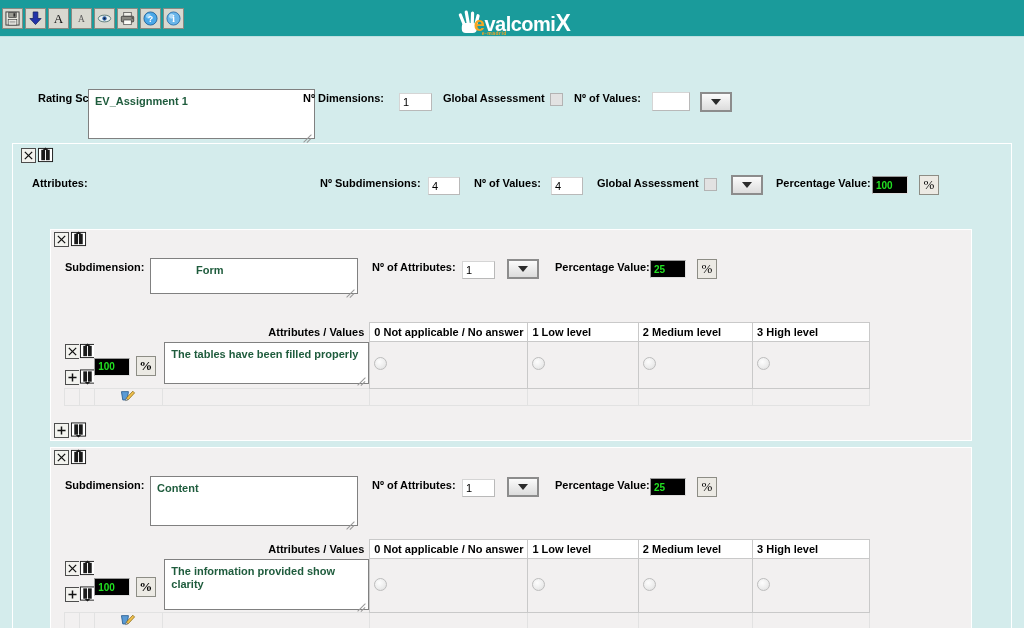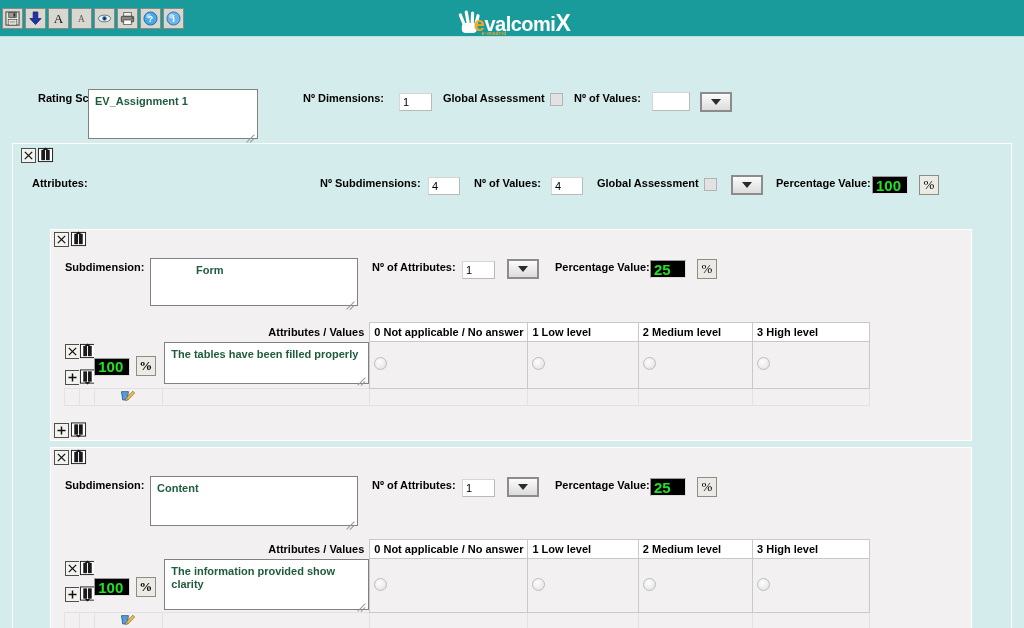--- a/index.html
+++ b/index.html
@@ -123,21 +123,21 @@
   }
 
   .pctbox {
     width: 36px; height: 18px;
     background: #000;
     border: 1px solid #9a9a9a;
     border-bottom-color: #dedede;
     border-right-color: #dedede;
     color: #22e022;
     font-family: "Liberation Sans", sans-serif;
-    font-size: 15px; font-weight: bold;
+    font-size: 10px; font-weight: bold;
     display: flex; align-items: center;
     padding-left: 3px;
   }
   .pctbtn {
     width: 20px; height: 20px;
     background: #eceae4;
     border: 1px solid #8d8d85;
     display: flex; align-items: center; justify-content: center;
     cursor: pointer;
     font-size: 13px; color: #000;
@@ -294,21 +294,21 @@
       <span class="logo-e">e</span><span>valcomi</span><span class="logo-x">X</span>
       <span class="logo-sub">e-madrid</span>
     </div>
   </div>
 </div>
 
 <div class="sheet">
 
   <div class="abs lbl" style="left:10px; top:55px;margin-left:28px;">Rating Scale:</div>
   <div class="ta-wrap abs" style="left:88px; top:52px;">
-    <textarea class="ta" style="width: 170px; height: 50px;">EV_Assignment 1</textarea>
+    <textarea class="ta" style="width: 227px; height: 50px;">EV_Assignment 1</textarea>
     <span class="grip"></span>
   </div>
 
   <div class="abs lbl" style="left:303px; top:55px;">Nº Dimensions:</div>
   <input class="numfield abs" style="left: 399px; top: 56px;" value="1">
 
   <div class="abs lbl" style="left:443px; top:55px;">Global Assessment</div>
   <span class="checkbox abs" style="left:550px; top:56px;"></span>
 
   <div class="abs lbl" style="left:574px; top:55px;">Nº of Values:</div>
@@ -362,21 +362,21 @@
     <svg width="17" height="16" viewBox="0 0 18 17">
       <rect x="1.5" y="1.5" width="15" height="14" fill="#ffffff" stroke="#1a1a1a" stroke-width="1"></rect>
       <rect x="4.5" y="3" width="4" height="11" fill="#1a1a1a"></rect>
       <rect x="9.5" y="3" width="4" height="11" fill="#1a1a1a"></rect>
       <path d="M9 0.5 L12 3.2 L6 3.2 Z" fill="#1a1a1a"></path>
     </svg>
   </div>
 
   <div class="abs lbl" style="left:65px; top:224px;">Subdimension:</div>
   <div class="ta-wrap abs" style="left:150px; top:221px;">
-    <textarea class="ta" style="width: 208px; height: 48px; padding-left: 45px;">Form</textarea>
+    <textarea class="ta" style="width: 208px; height: 36px; padding-left: 45px;">Form</textarea>
     <span class="grip"></span>
   </div>
 
   <div class="abs lbl" style="left:372px; top:224px;">Nº of Attributes:</div>
   <input class="numfield abs" style="left: 462px; top: 224px; width: 33px;" value="1">
   <div class="dropbtn abs" style="left:507px; top:222px;">
     <span class="caret"></span>
   </div>
 
   <div class="abs lbl" style="left:555px; top:224px;">Percentage Value:</div>

